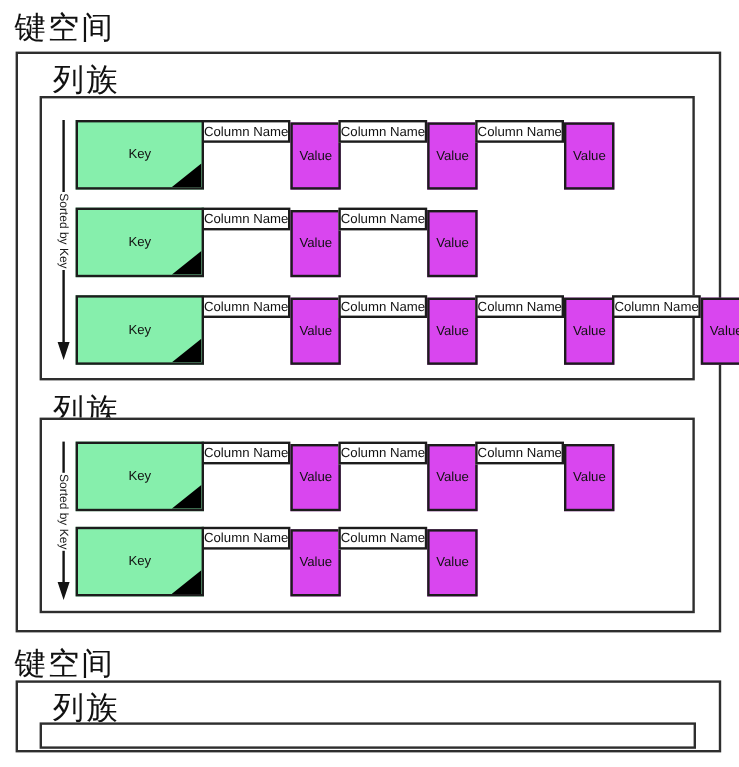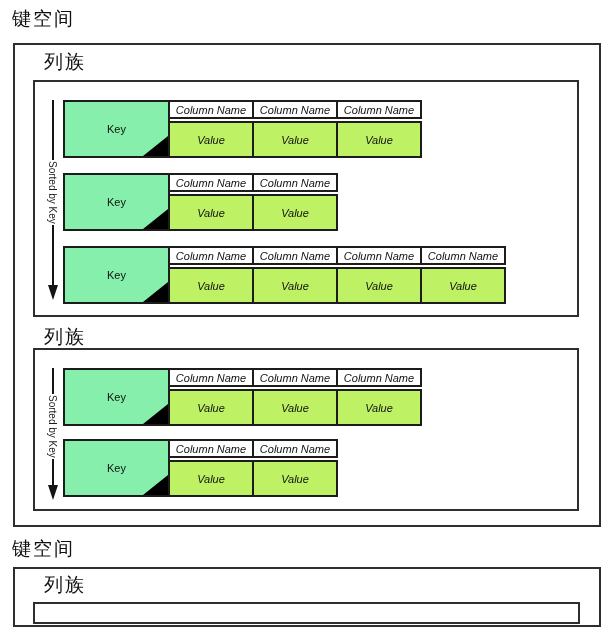--- a/index.html
+++ b/index.html
@@ -8,21 +8,21 @@
     width: 616px;
     height: 639px;
     background: #ffffff;
     font-family: "Liberation Sans", sans-serif;
     color: #111111;
     overflow: hidden;
   }
   .cjk-label {
     position: absolute;
     font-family: "Liberation Serif", serif;
-    font-size: 19px;
+    font-size: 26px;
     letter-spacing: 2px;
     color: #111111;
     white-space: nowrap;
   }
   .box {
     position: absolute;
     border: 2px solid #2e2e2e;
     background: #ffffff;
     box-sizing: border-box;
   }
@@ -51,43 +51,42 @@
     position: absolute;
     right: 0;
     bottom: 0;
     width: 25px;
     height: 20px;
     background: #000000;
     clip-path: polygon(100% 0, 100% 100%, 0 100%);
   }
   .cols { display: flex; height: 58px; }
   .col {
-    width: 86px;
-    display: flex;
-    flex-direction: column;
-    box-sizing: border-box;
-    font-style: italic;
+    width: 116px;
+    display: flex;
+    flex-direction: row;
+    box-sizing: border-box;
   }
   .col + .col { margin-left: -2px; }
   .col-name {
     height: 19px;
     border: 2px solid #1c1c1c;
     box-sizing: border-box;
     background: #ffffff;
     display: flex;
     align-items: center;
     justify-content: center;
     font-size: 11px;
   }
   .col-value {
     flex: 1;
     margin-top: 2px;
     border: 2px solid #1c1c1c;
     box-sizing: border-box;
-    background: #bef264;
+    background: #d946ef;
     display: flex;
     align-items: center;
     justify-content: center;
     font-size: 11px;
   }
   .sort-arrow {
     position: absolute;
     left: 46px;
     width: 13px;
     display: flex;

